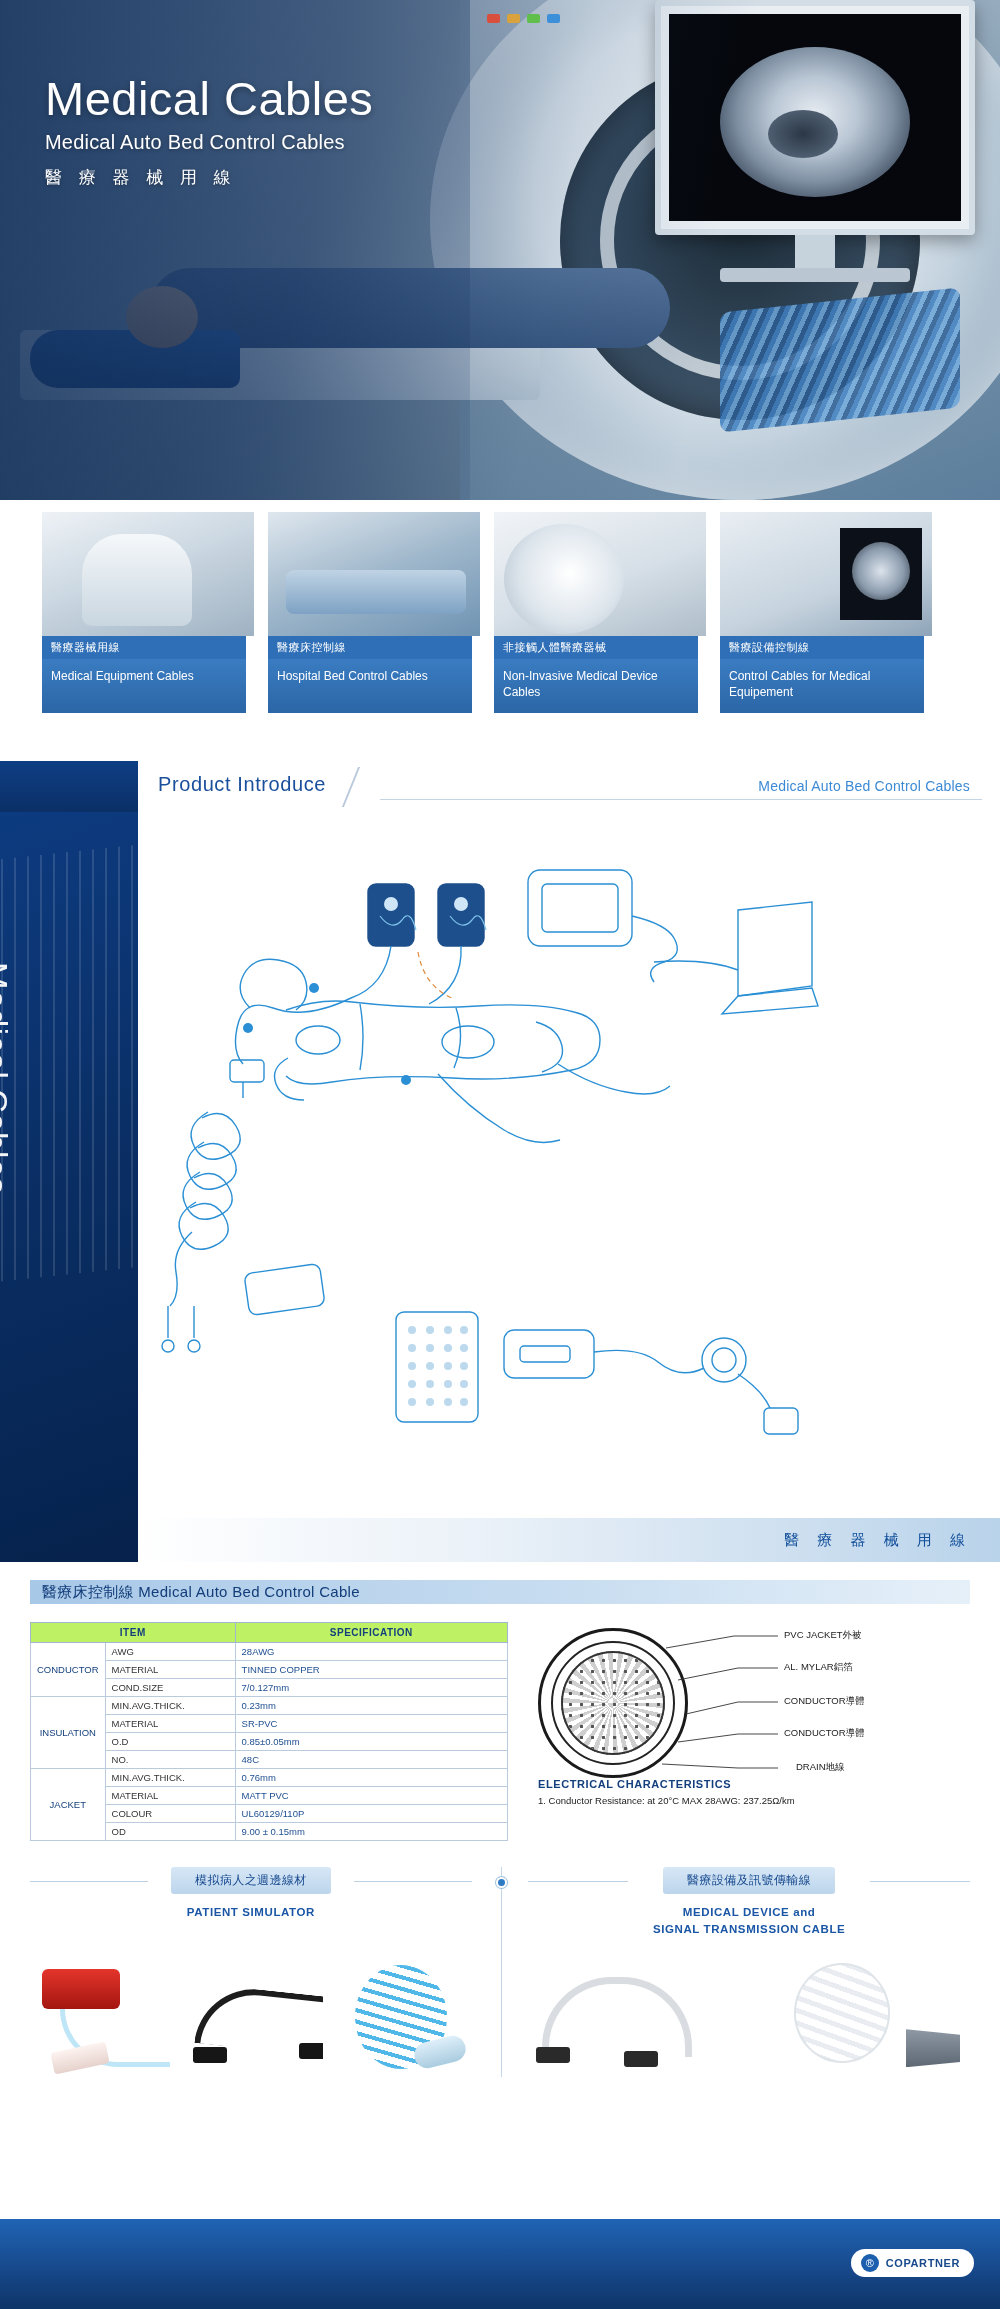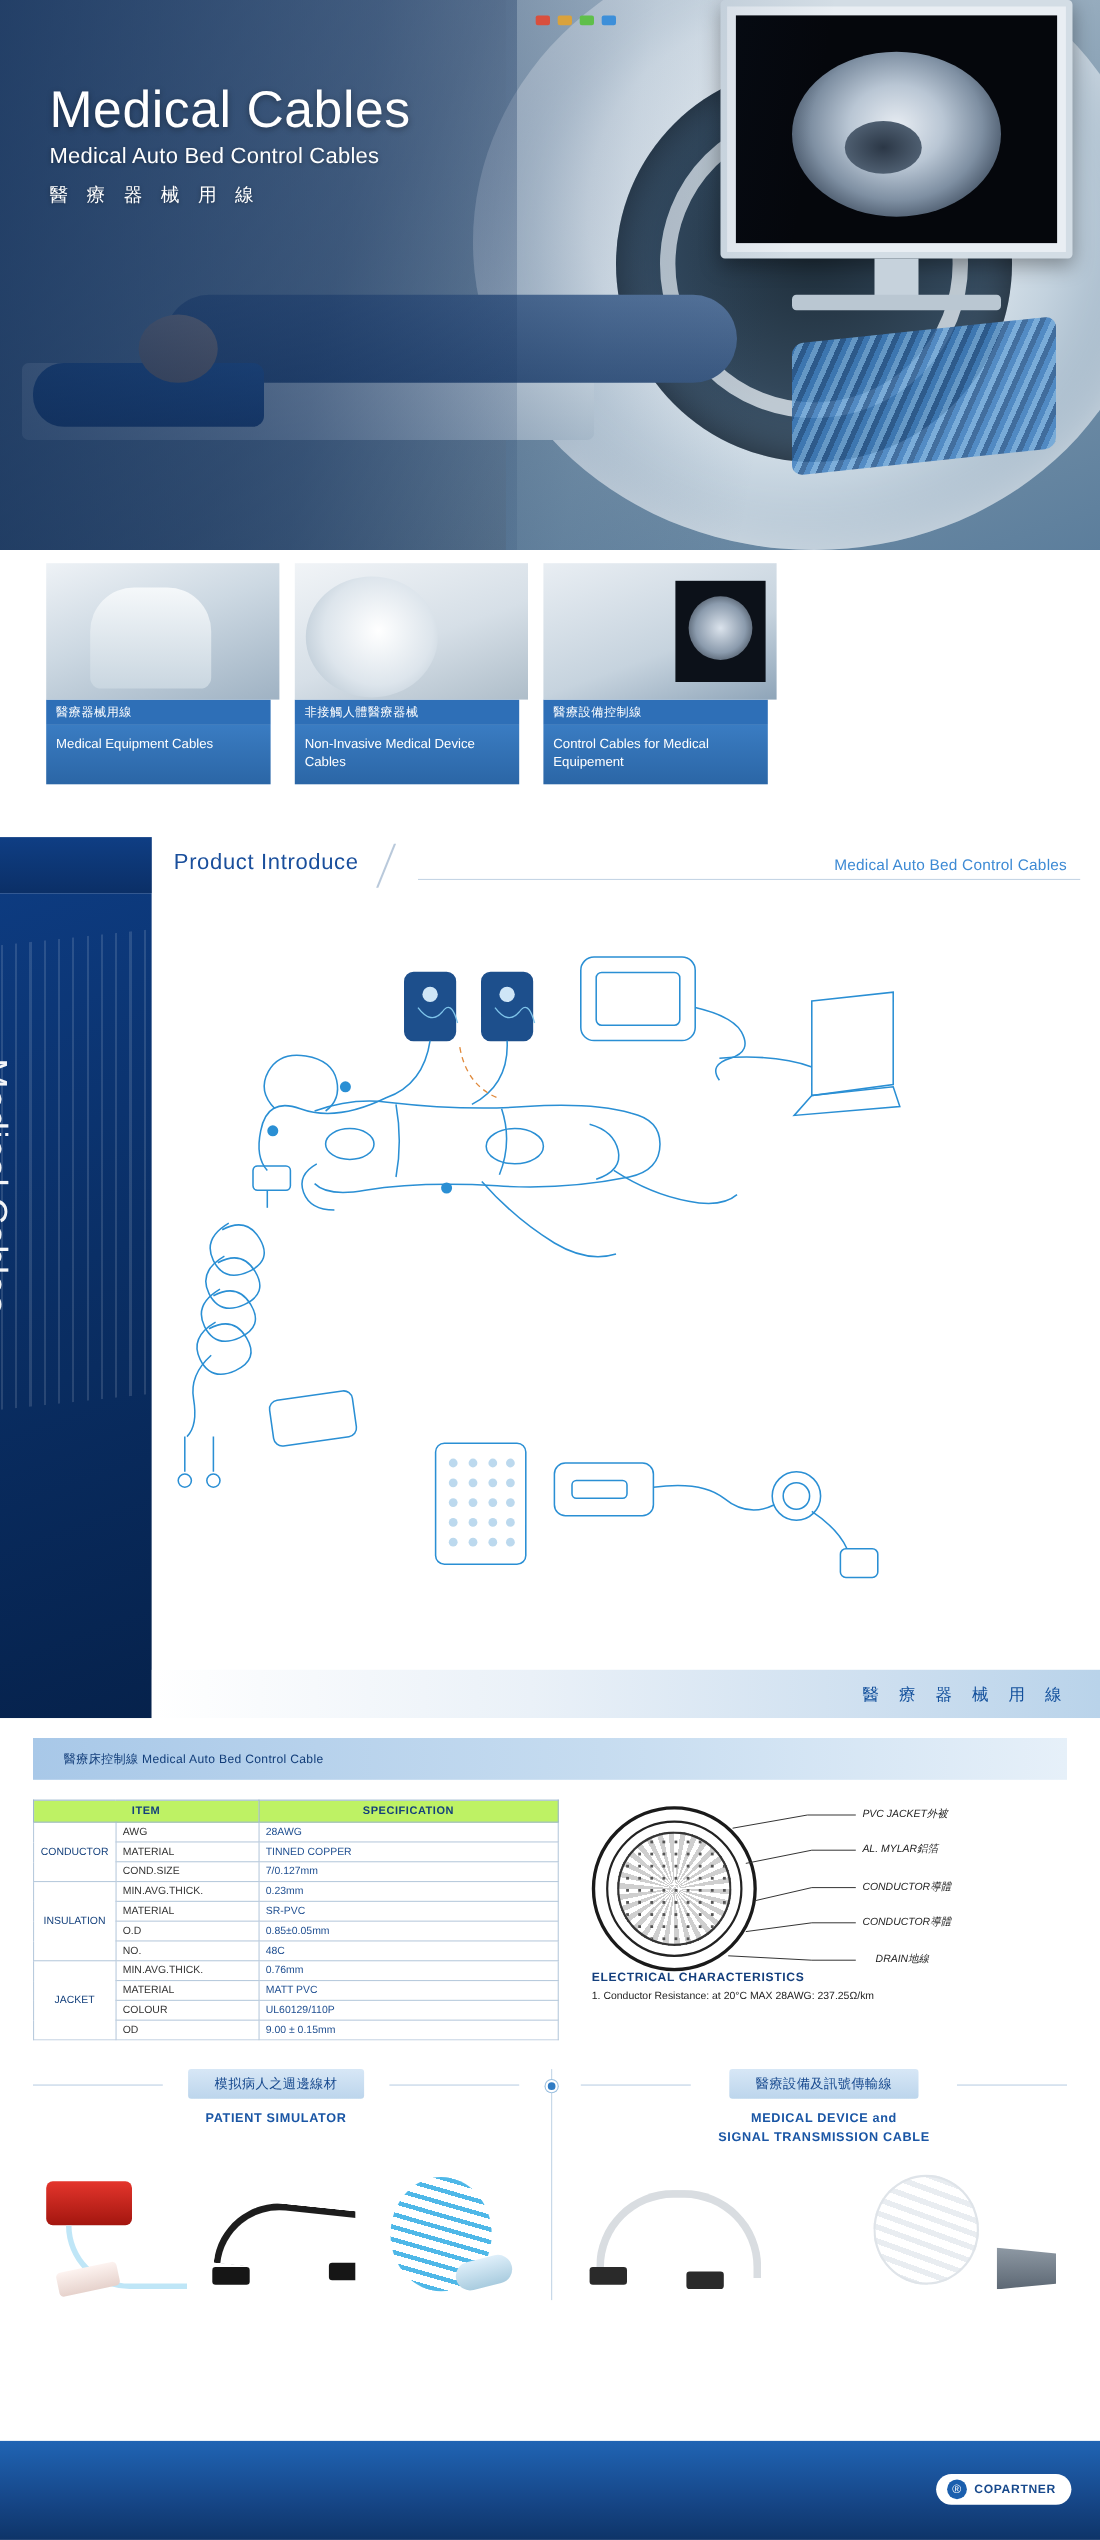--- a/index.html
+++ b/index.html
@@ -268,25 +268,25 @@
 
   
   .spec-section {
     position: relative;
     width: 1000px;
     background: #ffffff;
     padding: 18px 0 0 0;
   }
   .spec-title-bar {
     margin: 0 30px;
-    height: 38px;
+    height: 24px;
     background: linear-gradient(90deg,#a8c8e8 0%, #c6dcf0 55%, #e6f0f9 100%);
     display: flex; align-items: center;
-    padding-left: 28px;
-    color: #123d79; font-size: 11px;
+    padding-left: 12px;
+    color: #123d79; font-size: 15px;
     letter-spacing: .3px;
   }
   .spec-body {
     display: flex;
     padding: 18px 30px 0 30px;
     gap: 30px;
   }
   table.spec {
     border-collapse: collapse;
     width: 478px;
@@ -348,21 +348,20 @@
     background-image: radial-gradient(circle, #555 1.4px, rgba(255,255,255,0) 1.6px);
     background-size: 11px 11px;
     background-position: 2px 2px;
   }
   .leaders { position: absolute; left: 0; top: 0; width: 420px; height: 200px; }
   .lbl {
     position: absolute;
     font-size: 9.5px;
     color: #222;
     white-space: nowrap;
-    font-style: italic;
   }
   .elec {
     position: absolute; left: 0; top: 156px; width: 420px;
   }
   .elec-title {
     color: #143f7d; font-size: 11px; font-weight: bold; letter-spacing: .6px;
   }
   .elec-line { color: #222; font-size: 9.5px; margin-top: 5px; }
 
   
@@ -527,20 +526,25 @@
   </div>
 
   <div class="thumbs">
 
     <div class="thumb">
       <div class="thumb-img ti1"></div>
       <div class="thumb-cn">醫療器械用線</div>
       <div class="thumb-en">Medical Equipment Cables</div>
     </div>
 
+    <div class="thumb">
+      <div class="thumb-img ti2"></div>
+      <div class="thumb-cn">醫療床控制線</div>
+      <div class="thumb-en">Hospital Bed Control Cables</div>
+    </div>
 
     <div class="thumb">
       <div class="thumb-img ti4"></div>
       <div class="thumb-cn">非接觸人體醫療器械</div>
       <div class="thumb-en">Non-Invasive Medical Device Cables</div>
     </div>
 
     <div class="thumb">
       <div class="thumb-img ti3"></div>
       <div class="thumb-cn">醫療設備控制線</div>

